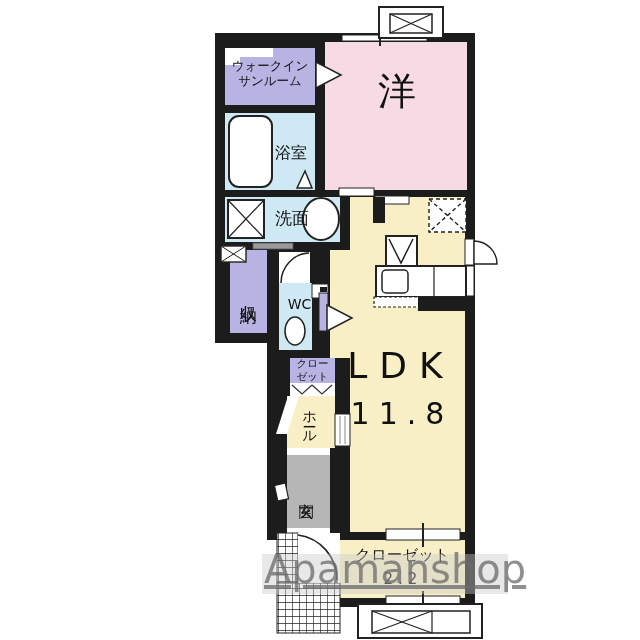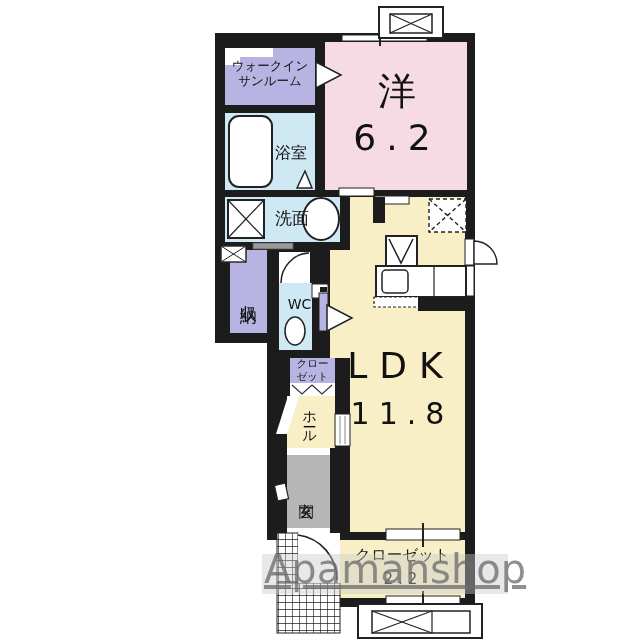--- a/index.html
+++ b/index.html
@@ -148,21 +148,20 @@
 </svg>
 
 <div class="lbl" style="left:186px;top:58px;width:88px;font-size:12.5px;">
   <div>ウォークイン</div>
   <div>サンルーム</div>
 </div>
 
 <div class="lbl" style="left:226px;top:143px;width:50px;font-size:16px;">浴室</div>
 
 <div class="lbl" style="left:317px;top:68px;width:80px;font-size:38px;">洋</div>
-<div class="lbl" style="left:303px;top:116px;width:108px;font-size:36px;letter-spacing:10px;">6.2</div>
 
 <div class="lbl" style="left:221px;top:208px;width:62px;font-size:17px;">洗面</div>
 
 <div class="lbl vert" style="left:198px;top:262px;height:64px;font-size:17px;">収納</div>
 
 <div class="lbl" style="left:239px;top:296px;width:41px;font-size:14px;">WC</div>
 
 <div class="lbl" style="left:250px;top:357px;width:45px;font-size:10.5px;">
   <div>クロー</div>
   <div>ゼット</div>

